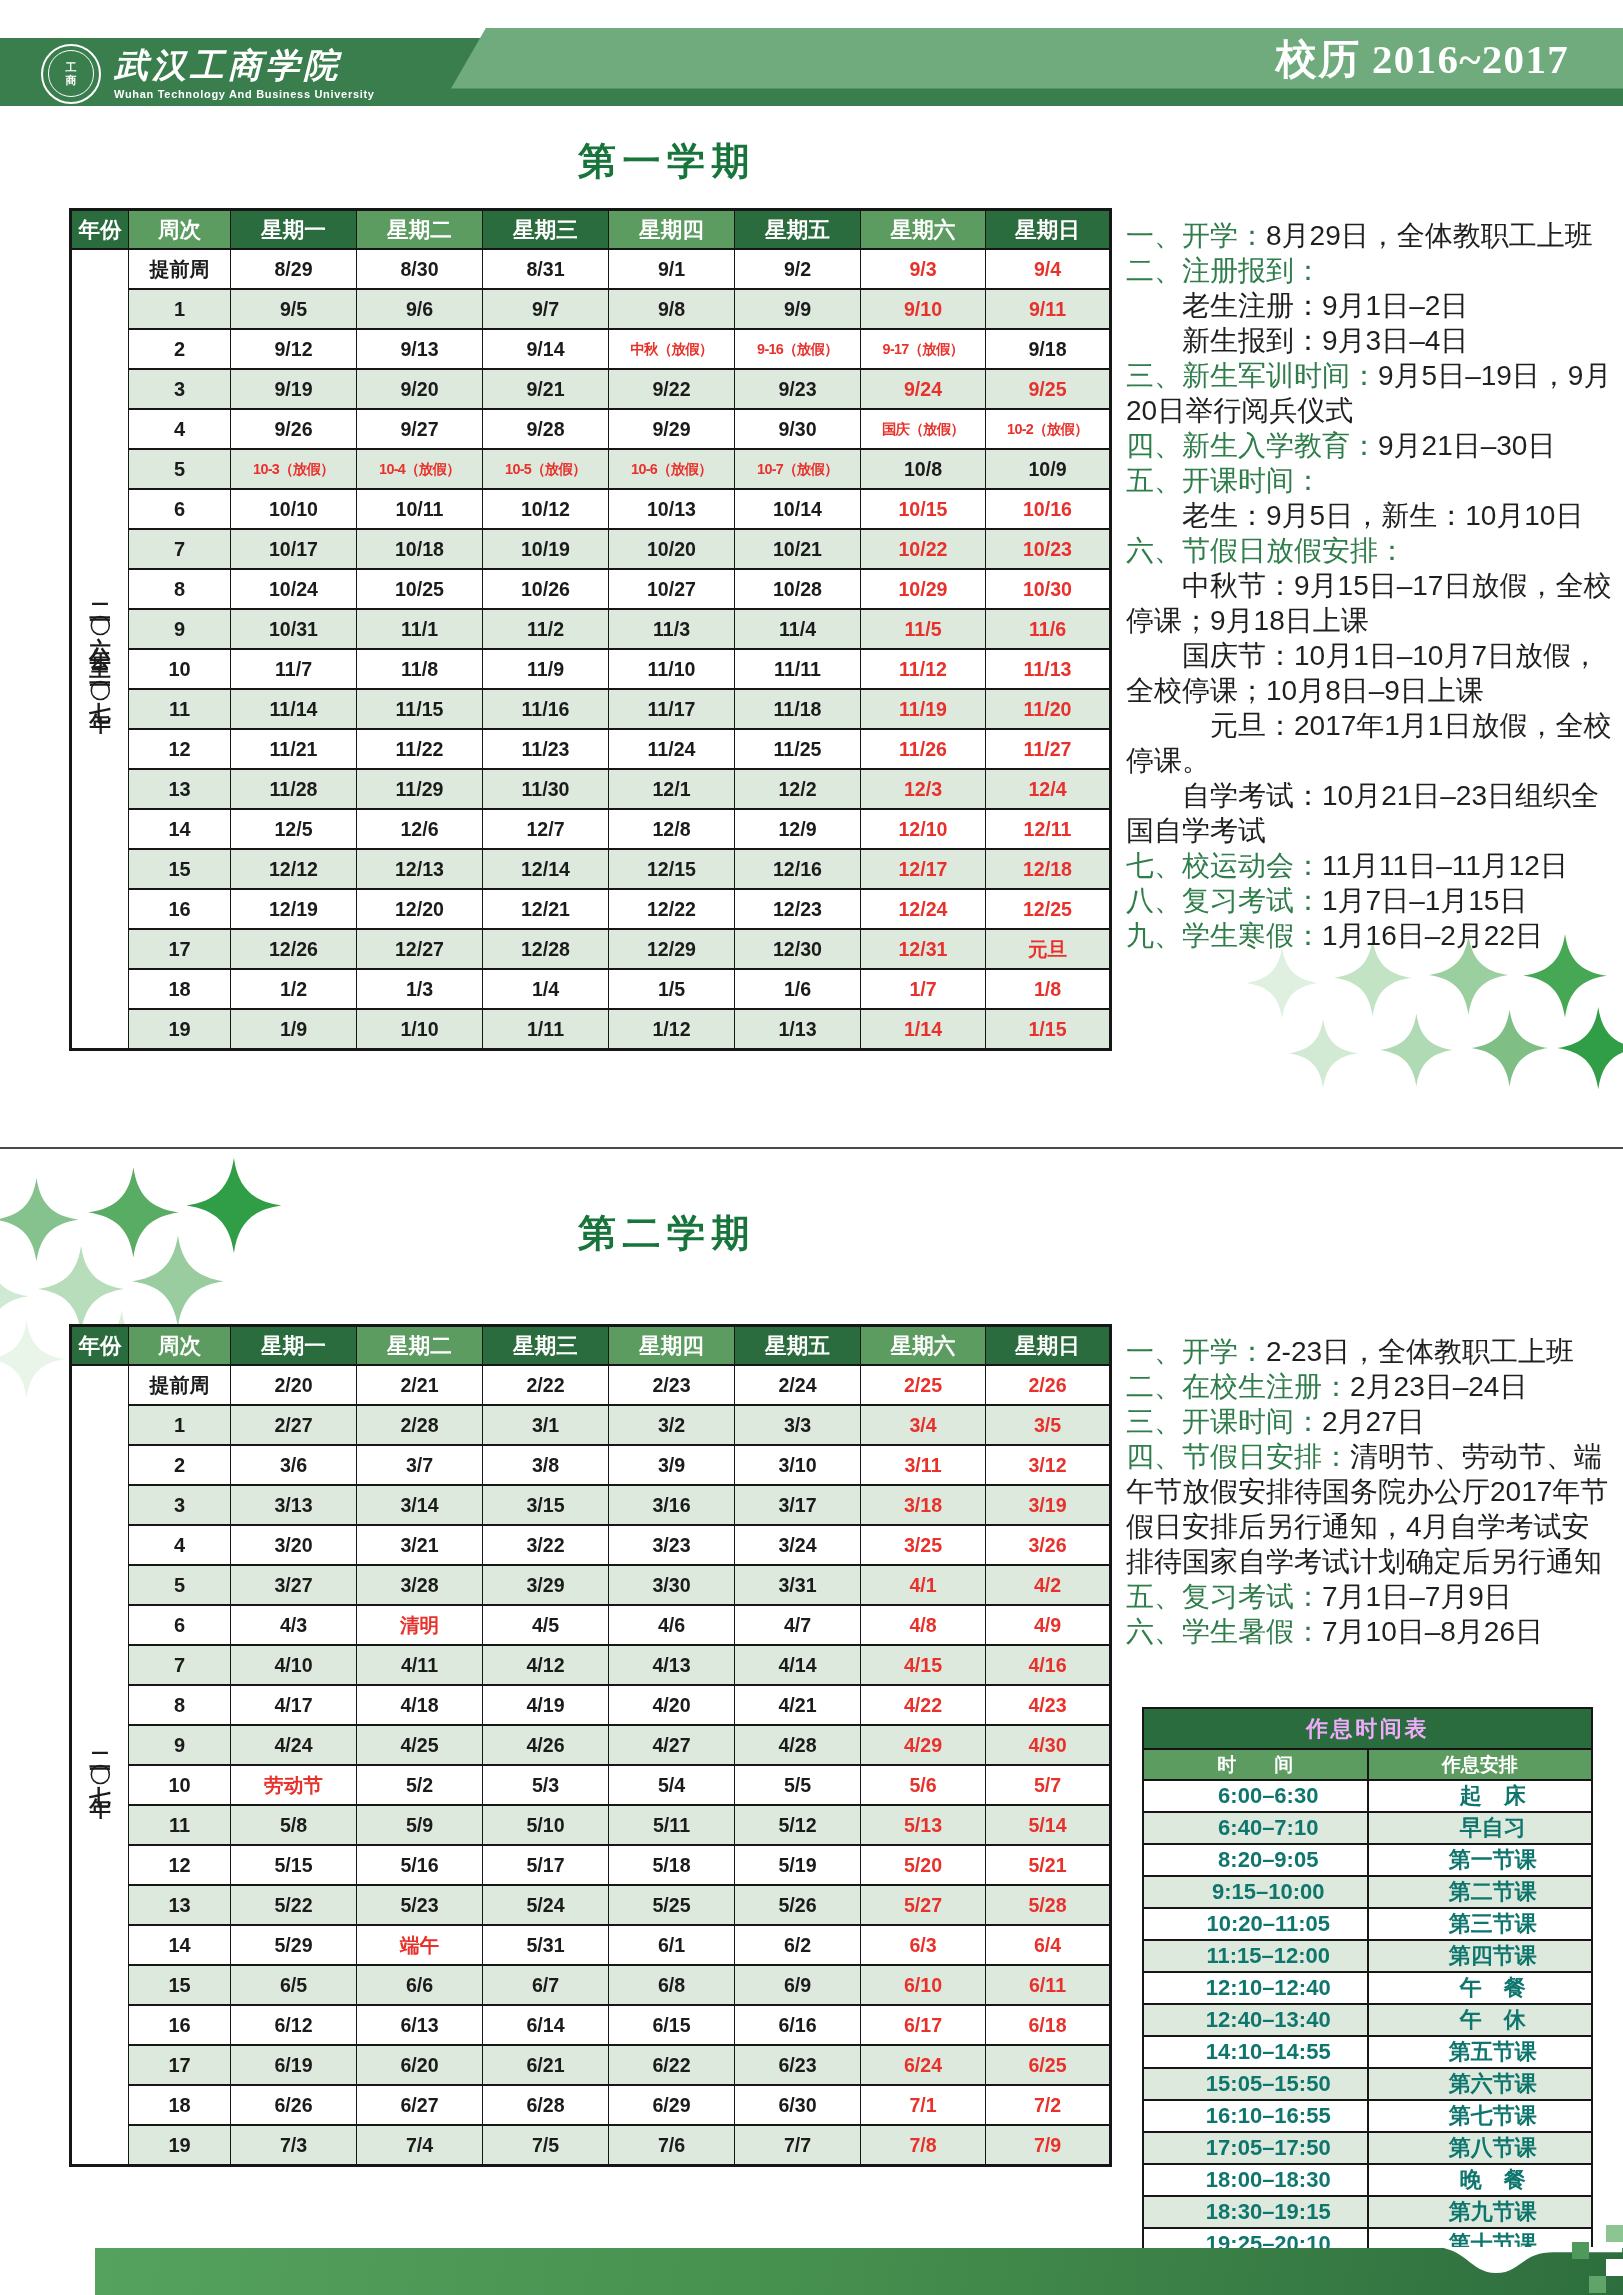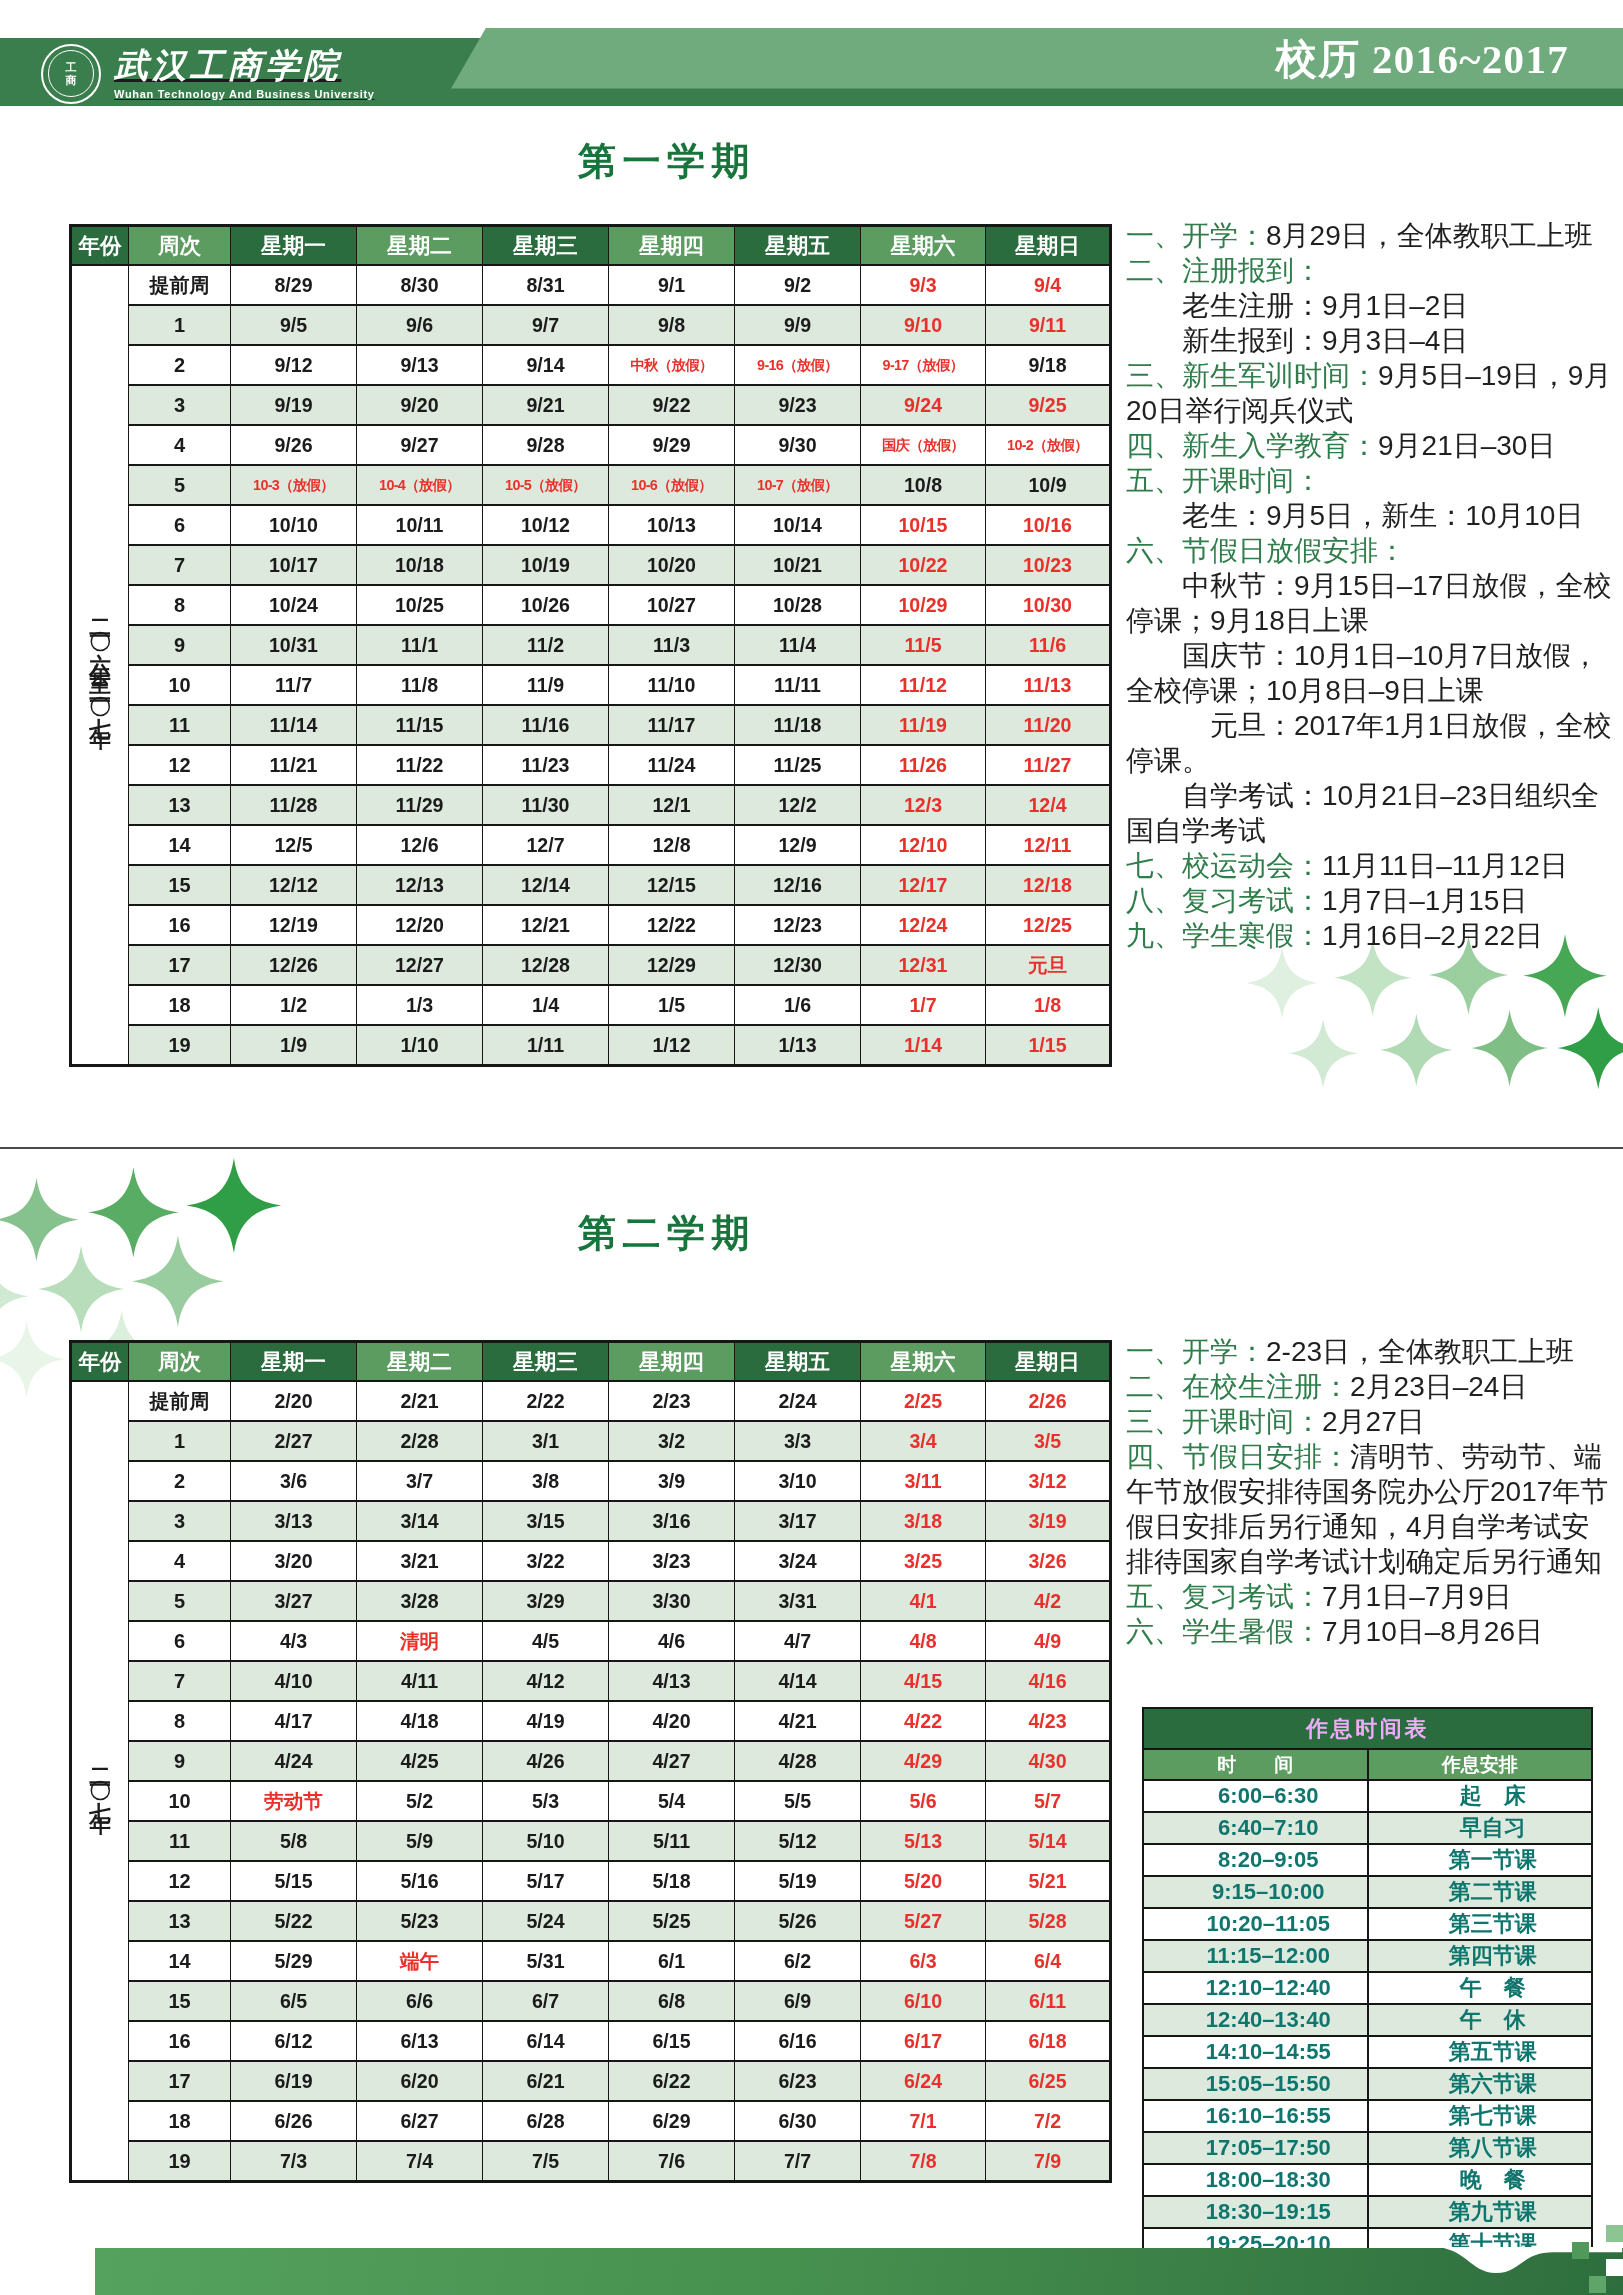--- a/index.html
+++ b/index.html
@@ -10,34 +10,34 @@
   }
   
   .band-dark{position:absolute;left:0;top:38px;width:1623px;height:68px;background:#3a7e4d;}
   .band-light{position:absolute;left:451px;top:27.5px;width:1172px;height:61px;background:#6fab7c;
     clip-path:polygon(3% 0,100% 0,100% 100%,0 100%);}
   .logo-wrap{position:absolute;left:41px;top:42px;height:63px;display:flex;align-items:center;gap:13px;}
   .emblem{width:60px;height:60px;border:2.6px solid #fff;border-radius:50%;box-sizing:border-box;
     display:flex;align-items:center;justify-content:center;position:relative;}
   .emblem::before{content:"";position:absolute;inset:4.6px;border:1.3px solid #fff;border-radius:50%;}
   .emblem-core{color:#fff;font-size:11px;font-weight:700;line-height:12.4px;text-align:center;white-space:pre;}
-  .school-names{display:flex;flex-direction:column;justify-content:center;text-decoration:underline;}
+  .school-names{display:flex;flex-direction:column;justify-content:center;}
   .school-cn{color:#fff;font-family:"Liberation Serif","DejaVu Serif",serif;font-style:italic;
     font-weight:700;font-size:34px;letter-spacing:3.9px;line-height:37px;}
   .school-en{color:#fff;font-size:11px;font-weight:700;letter-spacing:0.7px;margin-top:3.9px;}
   .cal-title{position:absolute;right:54px;top:34px;height:50px;line-height:50px;color:#fff;
     font-family:"Liberation Serif","DejaVu Serif",serif;font-weight:700;font-size:41px;letter-spacing:1.3px;}
   
   .sem-title{position:absolute;left:0;width:1334px;text-align:center;color:#17743a;
     font-size:38px;font-weight:900;letter-spacing:6.5px;}
   #sem1-title{top:136px;}
   #sem2-title{top:1208px;}
   
   table.sem-table{position:absolute;left:69px;width:1037px;border-collapse:collapse;
-    table-layout:fixed;background:#404040;border:3.3px solid #161616;margin-top:16px;}
+    table-layout:fixed;background:#404040;border:3.3px solid #161616;}
   #table1{top:208px;}
   #table2{top:1324px;}
   .sem-table th,.sem-table td{border:1.3px solid #161616;border-top-width:2.6px;border-bottom-width:2.6px;
     text-align:center;vertical-align:middle;padding:0;overflow:hidden;}
   .sem-table th{height:37px;color:#fff;font-size:21.6px;font-weight:700;}
   .th-dark{background:#2b6c3f;}
   .th-light{background:#5c9c60;}
   .sem-table td{height:38px;font-size:19.6px;font-weight:700;color:#1b1b1b;background:#fff;}
   .sem-table tr.alt td{background:#dee9de;}
   .sem-table td.year-cell,.sem-table tr.alt td.year-cell{background:#fff;}

